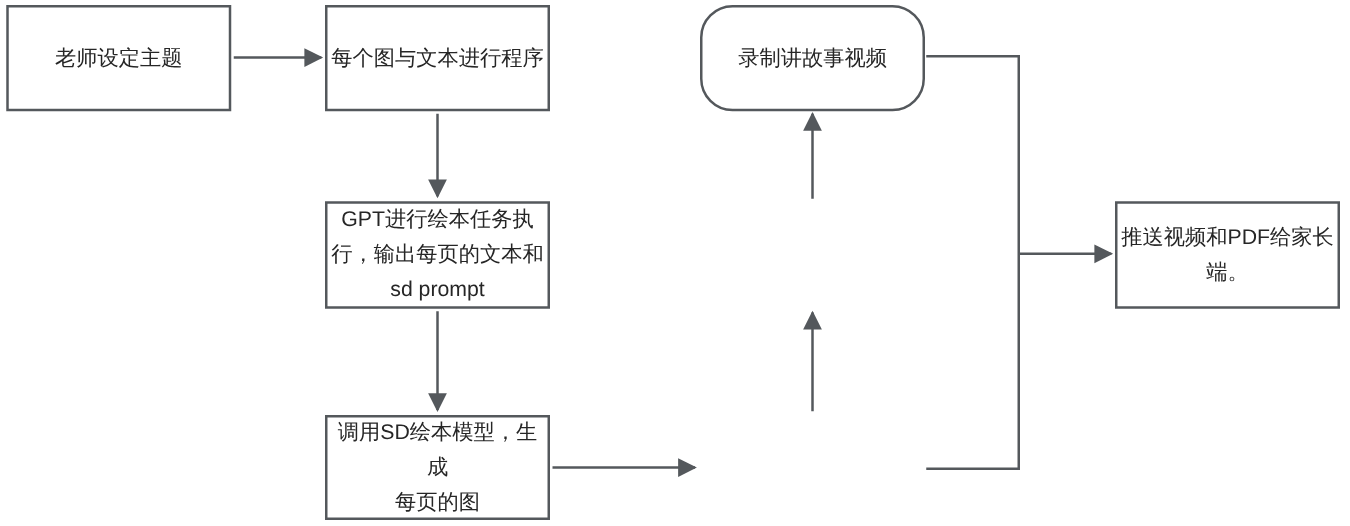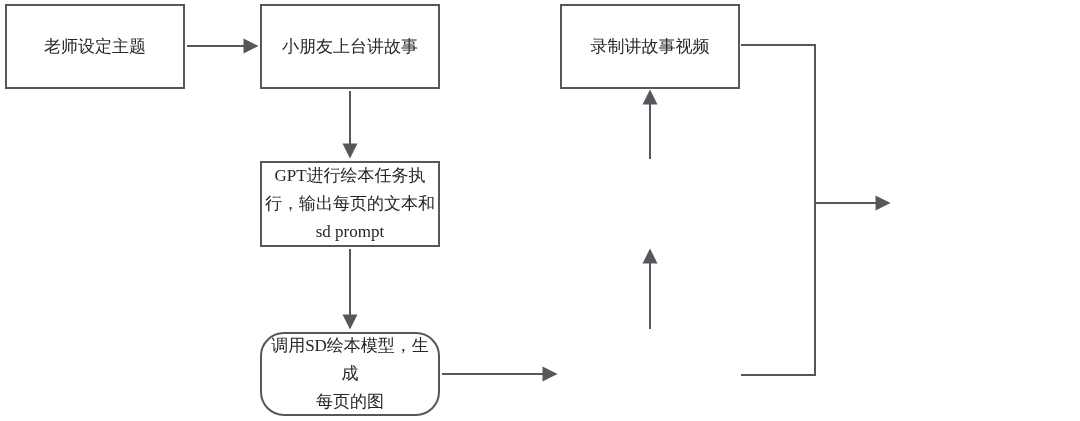--- a/index.html
+++ b/index.html
@@ -7,21 +7,20 @@
     padding: 0;
     background: #ffffff;
     font-family: "Liberation Sans", sans-serif;
   }
   .canvas {
     position: relative;
     width: 1076px;
     height: 421px;
     background: #ffffff;
     overflow: hidden;
-    font-family: Liberation Serif, serif;
   }
   .edges {
     position: absolute;
     left: 0;
     top: 0;
     width: 1080px;
     height: 421px;
     pointer-events: none;
   }
   .node {
@@ -58,27 +57,29 @@
       <path d="M442,374 L556,374" marker-end="url(#arrow)"></path>
       <path d="M650,329 L650,250" marker-end="url(#arrow)"></path>
       <path d="M650,159 L650,91" marker-end="url(#arrow)"></path>
       <path d="M741,45 L815,45 L815,375 L741,375"></path>
       <path d="M815,203 L889,203" marker-end="url(#arrow)"></path>
     </g>
   </svg>
 
   <div class="node" style="left:5px;   top:4px;   width:180px; height:85px;">老师设定主题</div>
 
-  <div class="node" style="left:260px; top:4px;   width:180px; height:85px;">小朋友上台讲故事</div>
+  <div class="node" style="left:260px; top:4px;   width:180px; height:85px;">每个图与文本进行程序</div>
 
   <div class="node" style="left:260px; top:161px; width:180px; height:86px;">GPT进行绘本任务执
 行，输出每页的文本和
 sd prompt</div>
 
-  <div class="node" style="left:260px; top:332px; width:180px; height:84px;border-radius:24px;">调用SD绘本模型，生成
+  <div class="node" style="left:260px; top:332px; width:180px; height:84px;">调用SD绘本模型，生成
 每页的图</div>
 
 
 
-  <div class="node" style="left:560px; top:4px;   width:180px; height:85px;">录制讲故事视频</div>
+  <div class="node" style="left:560px; top:4px;   width:180px; height:85px;border-radius:26px;">录制讲故事视频</div>
 
+  <div class="node" style="left:892px; top:161px; width:180px; height:86px;">推送视频和PDF给家长
+端。</div>
 
 </div>
 
 </body></html>

